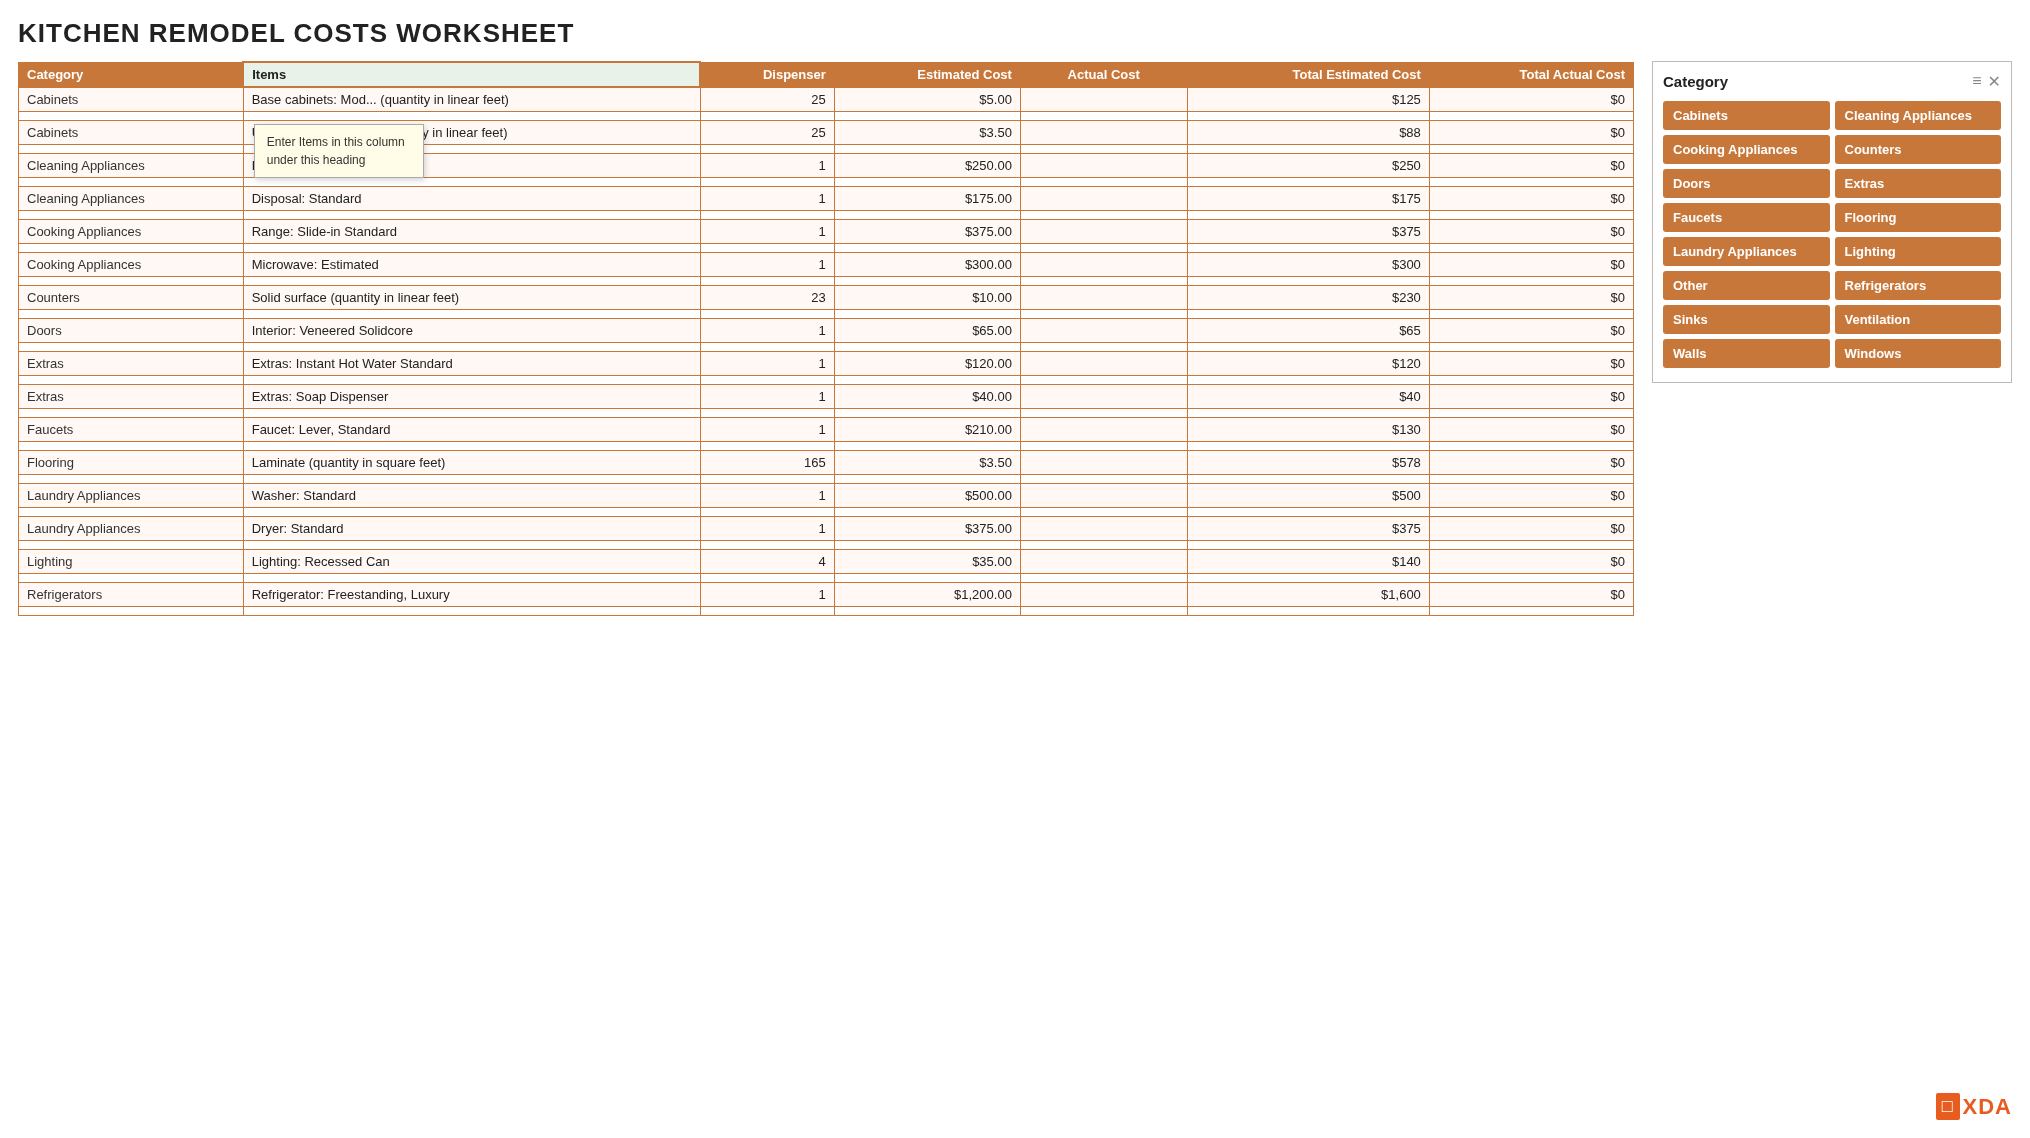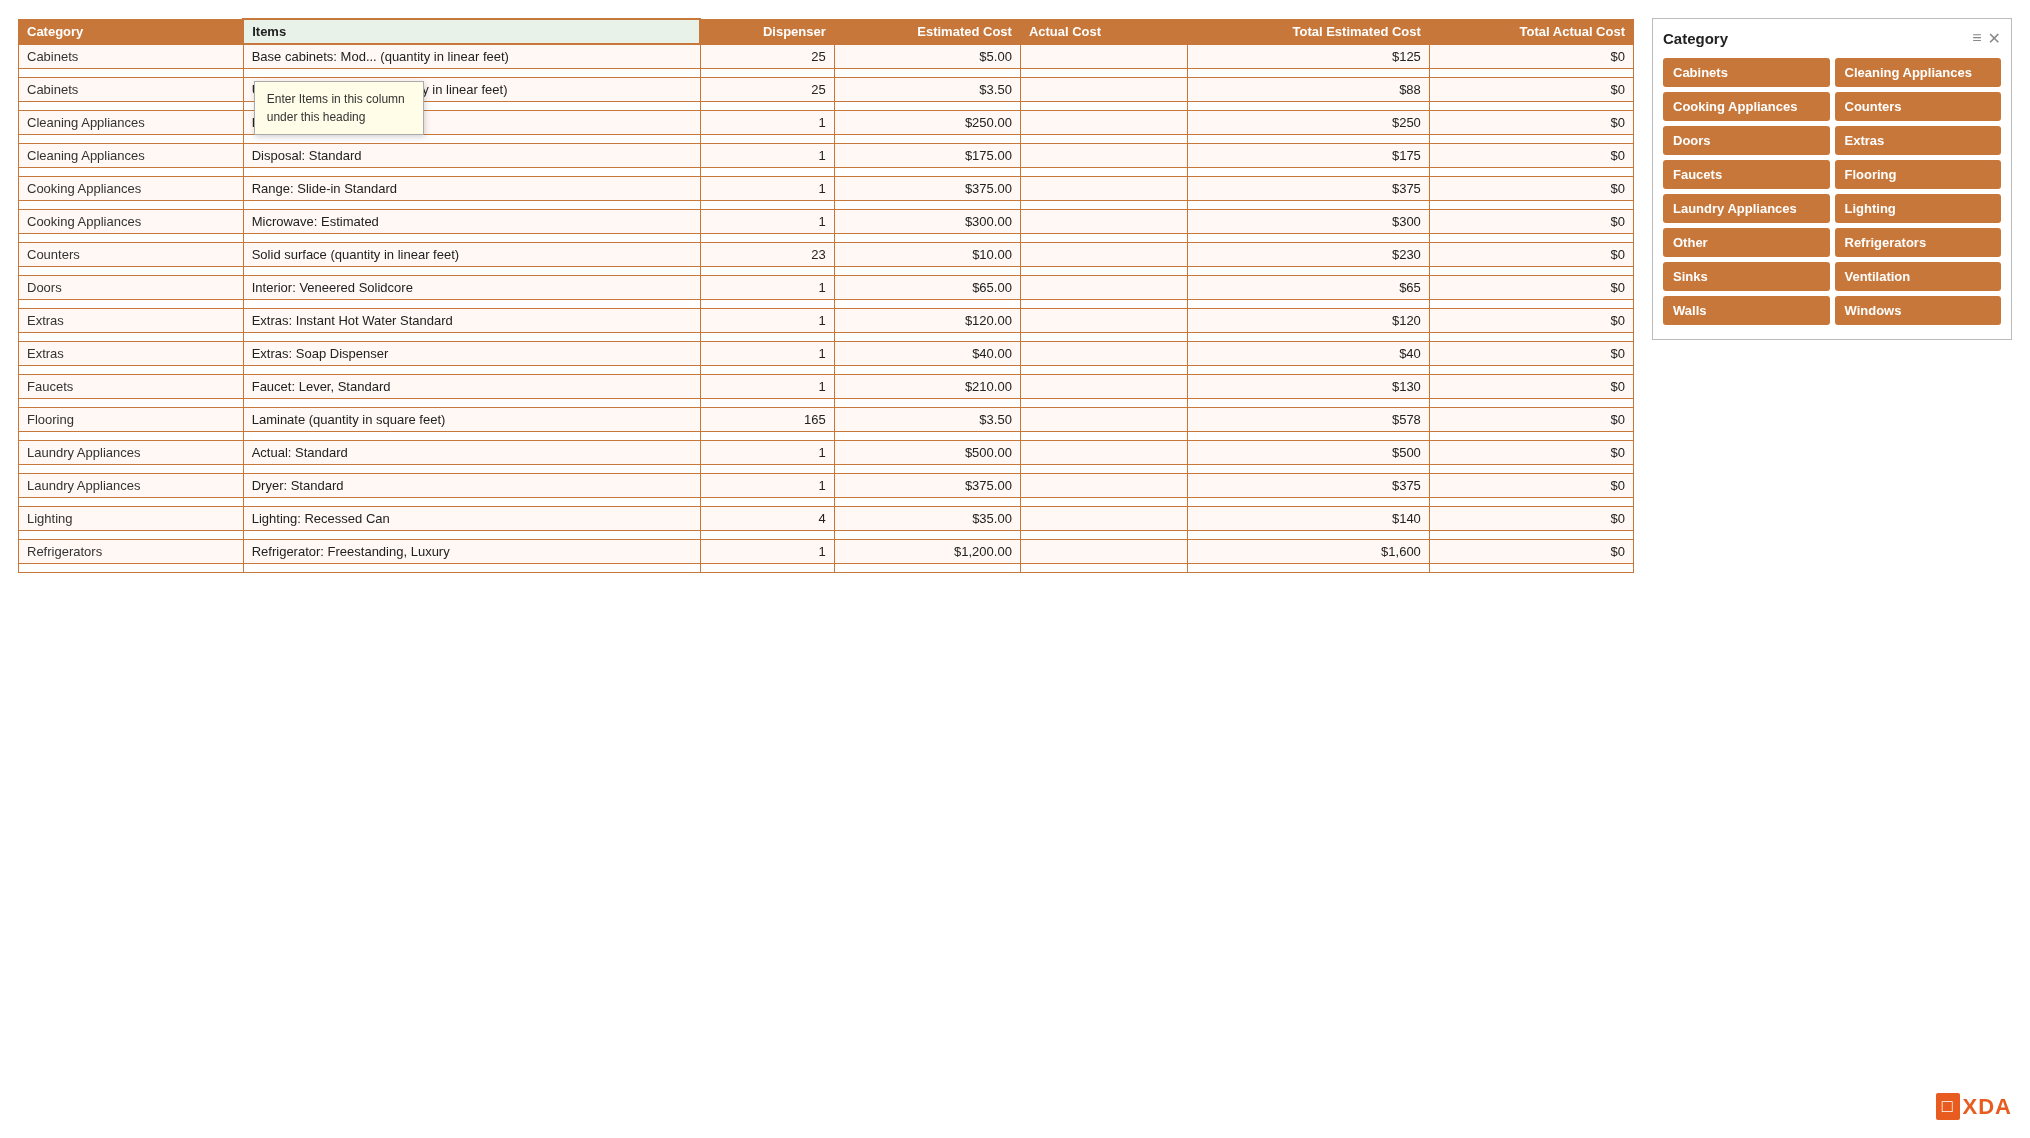--- a/index.html
+++ b/index.html
@@ -159,30 +159,31 @@
     .xda-text {
       color: #e85c20;
       font-size: 22px;
       font-weight: 900;
     }
   </style>
 </head>
 <body>
 
 <div class="page">
+  <div class="title">KITCHEN REMODEL COSTS WORKSHEET</div>
   <div class="main-layout">
     <div class="spreadsheet-area">
       <table class="ws-table">
         <thead>
           <tr>
             <th style="background:#c8773a;color:#fff;min-width:130px;">Category</th>
             <th class="items-header-cell" style="min-width:220px;background:#e8f2e8;color:#333;border:2.5px solid #c8773a;">Items</th>
             <th style="min-width:70px;text-align:right;">Dispenser</th>
             <th style="min-width:110px;text-align:right;">Estimated Cost</th>
-            <th style="min-width:100px;text-align:left;">Actual Cost</th>
+            <th style="min-width:100px;text-align:center;">Actual Cost</th>
             <th style="min-width:130px;text-align:right;">Total Estimated Cost</th>
             <th style="min-width:120px;text-align:right;">Total Actual Cost</th>
           </tr>
         </thead>
         <tbody id="table-body">
         <tr>
               <td class="category-col">Cabinets</td>
               <td class="tooltip-cell" style="position: relative;"><span>Base cabinets: Mod... (quantity in linear feet)</span>
       <div class="tooltip-box">Enter Items in this column under this heading</div></td>
               <td class="num">25</td>
@@ -393,21 +394,21 @@
               <td style="height: 8px; background: rgb(255, 255, 255);"></td>
               <td style="height: 8px; background: rgb(255, 255, 255);"></td>
               <td style="height: 8px; background: rgb(255, 255, 255);"></td>
               <td style="height: 8px; background: rgb(255, 255, 255);"></td>
               <td style="height: 8px; background: rgb(255, 255, 255);"></td>
               <td style="height: 8px; background: rgb(255, 255, 255);"></td>
               <td style="height: 8px; background: rgb(255, 255, 255);"></td>
             </tr>
             <tr>
               <td class="category-col">Laundry Appliances</td>
-              <td>Actual: Standard</td>
+              <td>Washer: Standard</td>
               <td class="num">1</td>
               <td class="num">$500.00</td>
               <td class="num"></td>
               <td class="num">$500</td>
               <td class="num">$0</td>
             </tr>
             <tr>
               <td style="height: 8px; background: rgb(255, 255, 255);"></td>
               <td style="height: 8px; background: rgb(255, 255, 255);"></td>
               <td style="height: 8px; background: rgb(255, 255, 255);"></td>

